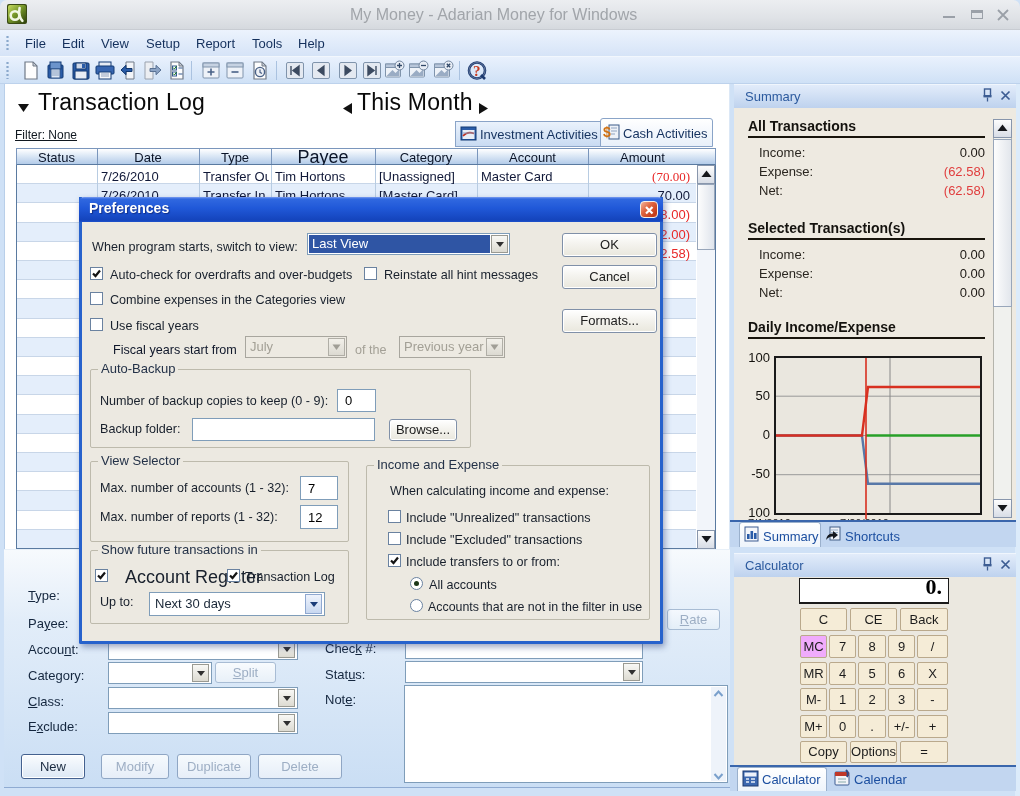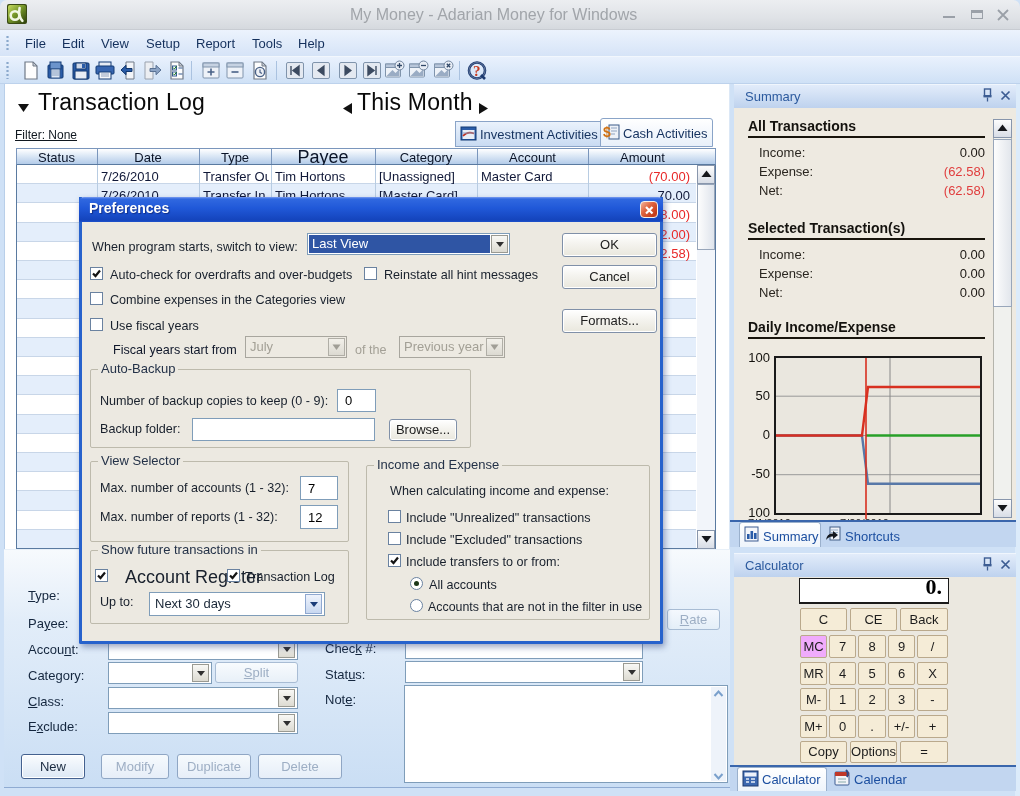--- a/index.html
+++ b/index.html
@@ -194,21 +194,21 @@
 <div class="t" style="left:477px;top:150px;width:111px;text-align:center;font-size:13px;color:#0a1428;">Account</div>
 <div class="a" style="left:477px;top:149px;width:1px;height:15px;background:#7a96bc;"></div>
 <div class="t" style="left:588px;top:150px;width:109px;text-align:center;font-size:13px;color:#0a1428;">Amount</div>
 <div class="a" style="left:588px;top:149px;width:1px;height:15px;background:#7a96bc;"></div>
 <div class="a" style="left:17px;top:165.0px;width:679px;height:19.2px;background:#ffffff;border-bottom:1px solid #c8d6e8;"></div>
 <div class="t" style="left:101px;top:169.0px;width:96px;overflow:hidden;color:#101838;">7/26/2010</div>
 <div class="t" style="left:203px;top:169.0px;width:66px;overflow:hidden;color:#101838;">Transfer Ou</div>
 <div class="t" style="left:275px;top:169.0px;width:98px;overflow:hidden;color:#101838;">Tim Hortons</div>
 <div class="t" style="left:379px;top:169.0px;width:96px;overflow:hidden;color:#101838;">[Unassigned]</div>
 <div class="t" style="left:481px;top:169.0px;width:105px;overflow:hidden;color:#101838;">Master Card</div>
-<div class="t" style="left:588px;top:169.0px;width:102px;text-align:right;color:#e82828;">(70.00)</div>
+<div class="t" style="left:588px;top:169.0px;width:102px;text-align:right;color:#e82828;font-family:Liberation Serif, serif;">(70.00)</div>
 <div class="a" style="left:17px;top:184.2px;width:679px;height:19.2px;background:#e4eefb;border-bottom:1px solid #c8d6e8;"></div>
 <div class="t" style="left:101px;top:188.2px;width:96px;overflow:hidden;color:#101838;">7/26/2010</div>
 <div class="t" style="left:203px;top:188.2px;width:66px;overflow:hidden;color:#101838;">Transfer In</div>
 <div class="t" style="left:275px;top:188.2px;width:98px;overflow:hidden;color:#101838;">Tim Hortons</div>
 <div class="t" style="left:379px;top:188.2px;width:96px;overflow:hidden;color:#101838;">[Master Card]</div>
 <div class="t" style="left:588px;top:188.2px;width:102px;text-align:right;color:#101838;">70.00</div>
 <div class="a" style="left:17px;top:203.4px;width:679px;height:19.2px;background:#ffffff;border-bottom:1px solid #c8d6e8;"></div>
 <div class="t" style="left:588px;top:207.4px;width:102px;text-align:right;color:#e82828;">(58.00)</div>
 <div class="a" style="left:17px;top:222.6px;width:679px;height:19.2px;background:#e4eefb;border-bottom:1px solid #c8d6e8;"></div>
 <div class="t" style="left:588px;top:226.6px;width:102px;text-align:right;color:#e82828;">(2.00)</div>
@@ -253,21 +253,21 @@
 <div class="t" style="left:28px;top:588px;color:#14263e;"><u>T</u>ype:</div>
 <div class="t" style="left:28px;top:616px;color:#14263e;">Pa<u>y</u>ee:</div>
 <div class="t" style="left:28px;top:642px;color:#14263e;">Accou<u>n</u>t:</div>
 <div class="t" style="left:28px;top:668px;color:#14263e;">Cate<u>g</u>ory:</div>
 <div class="t" style="left:28px;top:694px;color:#14263e;"><u>C</u>lass:</div>
 <div class="t" style="left:28px;top:719px;color:#14263e;">E<u>x</u>clude:</div>
 <div class="tb" style="left:108px;top:638px;width:190px;height:22px;background:#fff;"></div>
 <div class="dar" style="left:278px;top:640px;height:18px;"></div>
 <div class="tb" style="left:108px;top:662px;width:104px;height:22px;background:#fff;"></div>
 <div class="dar" style="left:192px;top:664px;height:18px;"></div>
-<div class="btn" style="left:215px;top:662px;width:83px;height:21px;color:#9daec4;border-color:#a8bcd4;background:linear-gradient(#f8fbfe,#e8f0f8);box-shadow:none;line-height:19px;"><u>S</u>plit</div>
+<div class="btn" style="left:215px;top:662px;width:61px;height:21px;color:#9daec4;border-color:#a8bcd4;background:linear-gradient(#f8fbfe,#e8f0f8);box-shadow:none;line-height:19px;"><u>S</u>plit</div>
 <div class="tb" style="left:108px;top:687px;width:190px;height:22px;background:#fff;"></div>
 <div class="dar" style="left:278px;top:689px;height:18px;"></div>
 <div class="tb" style="left:108px;top:712px;width:190px;height:22px;background:#fff;"></div>
 <div class="dar" style="left:278px;top:714px;height:18px;"></div>
 <div class="t" style="left:325px;top:641px;color:#14263e;">Chec<u>k</u> #:</div>
 <div class="t" style="left:325px;top:667px;color:#14263e;">Stat<u>u</u>s:</div>
 <div class="t" style="left:325px;top:692px;color:#14263e;">Not<u>e</u>:</div>
 <div class="tb" style="left:405px;top:639px;width:238px;height:20px;"></div>
 <div class="tb" style="left:405px;top:661px;width:238px;height:22px;background:#fff;"></div>
 <div class="dar" style="left:623px;top:663px;height:18px;"></div>

